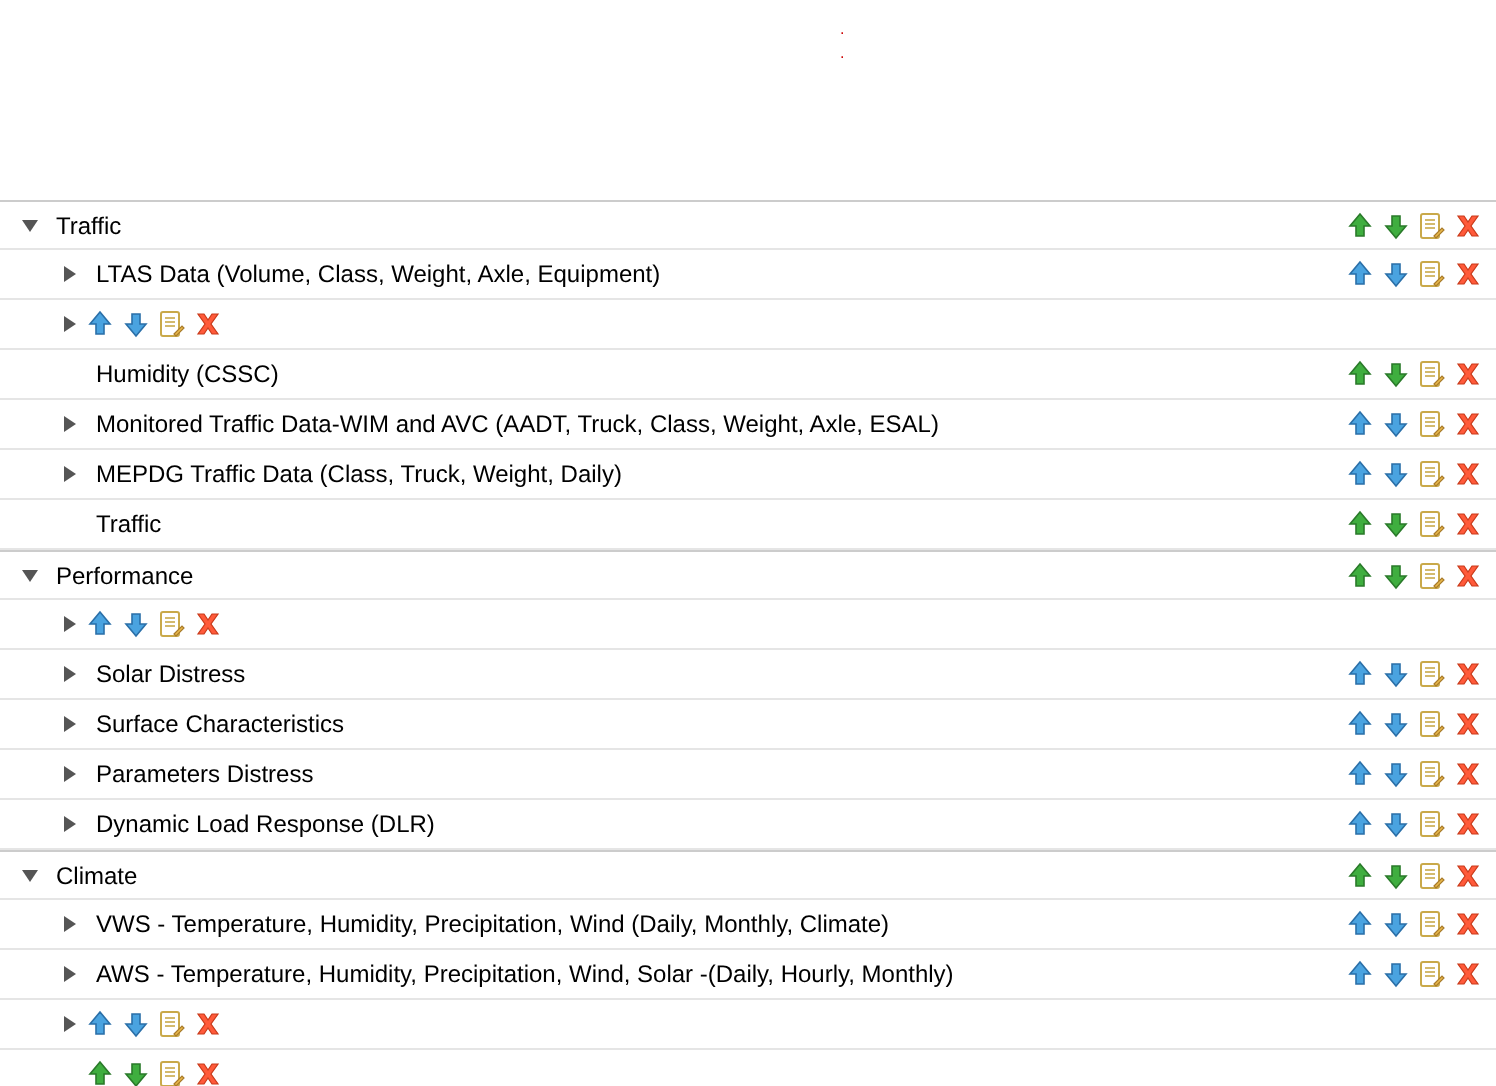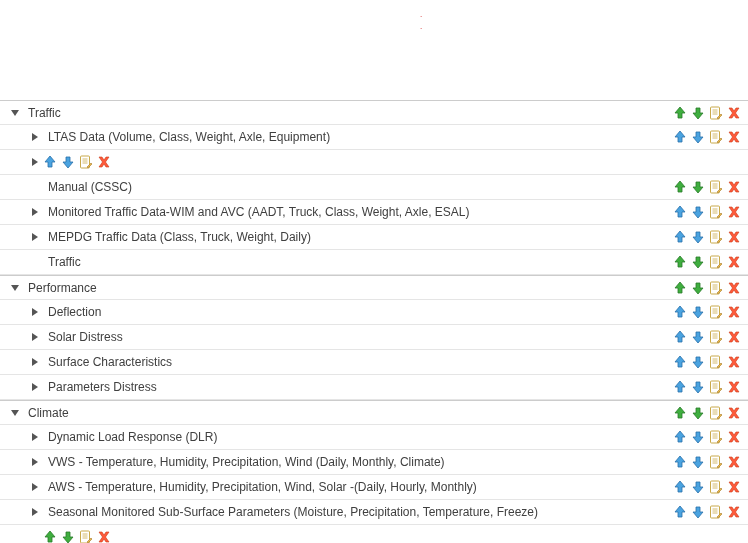--- a/index.html
+++ b/index.html
@@ -8,21 +8,21 @@
 .dot { position: absolute; left: 420px; color: #c00; font-size: 8px; }
 .tree { width: 100%; }
 .row { display: flex; align-items: center; height: 25px; border-bottom: 1px solid #e5e5e5; }
 .row.section { border-top: 1px solid #ccc; }
 .indent-0 { padding-left: 8px; }
 .indent-1 { padding-left: 28px; }
 .toggle { width: 14px; height: 14px; display: inline-flex; align-items: center; justify-content: center; cursor: pointer; }
 .toggle svg { display: block; }
 .spacer-toggle { width: 14px; display: inline-block; }
 .label-cell { flex: 1; padding-left: 6px; }
-.label-cell a { color: #404040; text-decoration: none; cursor: pointer; }
+.label-cell a { color: #000000; text-decoration: none; cursor: pointer; }
 .actions { display: flex; align-items: center; gap: 2px; padding-right: 6px; }
 .icon { width: 16px; height: 16px; cursor: pointer; display: inline-flex; align-items: center; justify-content: center; }
 </style>
 </head>
 <body>
 
 <div class="spacer">
   <span class="dot" style="top:10px">.</span>
   <span class="dot" style="top:22px">.</span>
 </div>
@@ -128,21 +128,21 @@
         <span class="icon">
           <svg width="14" height="14" viewBox="0 0 14 14">
             <path d="M2 2 L5 2 L7 5 L9 2 L12 2 L8.5 7 L12 12 L9 12 L7 9 L5 12 L2 12 L5.5 7 Z" fill="#ff5a3a" stroke="#c93a1a" stroke-width="0.6"></path>
           </svg>
         </span>
       </div>
     </div>
     <div class="row">
       <span class="indent-1"></span>
       <span class="spacer-toggle"></span>
-      <span class="label-cell"><a>Manual (CSSC)</a></span>
+      <span class="label-cell"><a>Humidity (CSSC)</a></span>
       <div class="actions">
         <span class="icon">
           <svg width="14" height="14" viewBox="0 0 14 14">
             <path d="M7 1 L12 7 L9 7 L9 12 L5 12 L5 7 L2 7 Z" fill="#3fae3f" stroke="#2a7a2a" stroke-width="0.8"></path>
           </svg>
         </span>
         <span class="icon">
           <svg width="14" height="14" viewBox="0 0 14 14">
             <path d="M7 13 L2 7 L5 7 L5 2 L9 2 L9 7 L12 7 Z" fill="#3fae3f" stroke="#2a7a2a" stroke-width="0.8"></path>
           </svg>
@@ -299,21 +299,20 @@
         </span>
       </div>
     </div>
     <div class="row">
       <span class="indent-1"></span>
       <span class="toggle">
         <svg width="10" height="10" viewBox="0 0 10 10">
           <polygon points="2,1 8,5 2,9" fill="#555"></polygon>
         </svg>
       </span>
-      <span class="label-cell"><a>Deflection</a></span>
       <div class="actions">
         <span class="icon">
           <svg width="14" height="14" viewBox="0 0 14 14">
             <path d="M7 1 L12 7 L9 7 L9 12 L5 12 L5 7 L2 7 Z" fill="#4aa3e0" stroke="#2a6fa8" stroke-width="0.8"></path>
           </svg>
         </span>
         <span class="icon">
           <svg width="14" height="14" viewBox="0 0 14 14">
             <path d="M7 13 L2 7 L5 7 L5 2 L9 2 L9 7 L12 7 Z" fill="#4aa3e0" stroke="#2a6fa8" stroke-width="0.8"></path>
           </svg>
@@ -405,20 +404,55 @@
       </div>
     </div>
     <div class="row">
       <span class="indent-1"></span>
       <span class="toggle">
         <svg width="10" height="10" viewBox="0 0 10 10">
           <polygon points="2,1 8,5 2,9" fill="#555"></polygon>
         </svg>
       </span>
       <span class="label-cell"><a>Parameters Distress</a></span>
+      <div class="actions">
+        <span class="icon">
+          <svg width="14" height="14" viewBox="0 0 14 14">
+            <path d="M7 1 L12 7 L9 7 L9 12 L5 12 L5 7 L2 7 Z" fill="#4aa3e0" stroke="#2a6fa8" stroke-width="0.8"></path>
+          </svg>
+        </span>
+        <span class="icon">
+          <svg width="14" height="14" viewBox="0 0 14 14">
+            <path d="M7 13 L2 7 L5 7 L5 2 L9 2 L9 7 L12 7 Z" fill="#4aa3e0" stroke="#2a6fa8" stroke-width="0.8"></path>
+          </svg>
+        </span>
+        <span class="icon">
+          <svg width="14" height="14" viewBox="0 0 14 14">
+            <rect x="1.5" y="1" width="9" height="12" rx="1" fill="#fff" stroke="#c9a94a" stroke-width="1"></rect>
+            <line x1="3.5" y1="4" x2="8.5" y2="4" stroke="#c9a94a" stroke-width="0.8"></line>
+            <line x1="3.5" y1="6" x2="8.5" y2="6" stroke="#c9a94a" stroke-width="0.8"></line>
+            <line x1="3.5" y1="8" x2="8.5" y2="8" stroke="#c9a94a" stroke-width="0.8"></line>
+            <path d="M8 12 L12 8 L13 9 L9 13 Z" fill="#e8b84a" stroke="#a87a2a" stroke-width="0.6"></path>
+          </svg>
+        </span>
+        <span class="icon">
+          <svg width="14" height="14" viewBox="0 0 14 14">
+            <path d="M2 2 L5 2 L7 5 L9 2 L12 2 L8.5 7 L12 12 L9 12 L7 9 L5 12 L2 12 L5.5 7 Z" fill="#ff5a3a" stroke="#c93a1a" stroke-width="0.6"></path>
+          </svg>
+        </span>
+      </div>
+    </div>
+    <div class="row">
+      <span class="indent-1"></span>
+      <span class="toggle">
+        <svg width="10" height="10" viewBox="0 0 10 10">
+          <polygon points="2,1 8,5 2,9" fill="#555"></polygon>
+        </svg>
+      </span>
+      <span class="label-cell"><a>Dynamic Load Response (DLR)</a></span>
       <div class="actions">
         <span class="icon">
           <svg width="14" height="14" viewBox="0 0 14 14">
             <path d="M7 1 L12 7 L9 7 L9 12 L5 12 L5 7 L2 7 Z" fill="#4aa3e0" stroke="#2a6fa8" stroke-width="0.8"></path>
           </svg>
         </span>
         <span class="icon">
           <svg width="14" height="14" viewBox="0 0 14 14">
             <path d="M7 13 L2 7 L5 7 L5 2 L9 2 L9 7 L12 7 Z" fill="#4aa3e0" stroke="#2a6fa8" stroke-width="0.8"></path>
           </svg>
@@ -474,55 +508,20 @@
         </span>
       </div>
     </div>
     <div class="row">
       <span class="indent-1"></span>
       <span class="toggle">
         <svg width="10" height="10" viewBox="0 0 10 10">
           <polygon points="2,1 8,5 2,9" fill="#555"></polygon>
         </svg>
       </span>
-      <span class="label-cell"><a>Dynamic Load Response (DLR)</a></span>
-      <div class="actions">
-        <span class="icon">
-          <svg width="14" height="14" viewBox="0 0 14 14">
-            <path d="M7 1 L12 7 L9 7 L9 12 L5 12 L5 7 L2 7 Z" fill="#4aa3e0" stroke="#2a6fa8" stroke-width="0.8"></path>
-          </svg>
-        </span>
-        <span class="icon">
-          <svg width="14" height="14" viewBox="0 0 14 14">
-            <path d="M7 13 L2 7 L5 7 L5 2 L9 2 L9 7 L12 7 Z" fill="#4aa3e0" stroke="#2a6fa8" stroke-width="0.8"></path>
-          </svg>
-        </span>
-        <span class="icon">
-          <svg width="14" height="14" viewBox="0 0 14 14">
-            <rect x="1.5" y="1" width="9" height="12" rx="1" fill="#fff" stroke="#c9a94a" stroke-width="1"></rect>
-            <line x1="3.5" y1="4" x2="8.5" y2="4" stroke="#c9a94a" stroke-width="0.8"></line>
-            <line x1="3.5" y1="6" x2="8.5" y2="6" stroke="#c9a94a" stroke-width="0.8"></line>
-            <line x1="3.5" y1="8" x2="8.5" y2="8" stroke="#c9a94a" stroke-width="0.8"></line>
-            <path d="M8 12 L12 8 L13 9 L9 13 Z" fill="#e8b84a" stroke="#a87a2a" stroke-width="0.6"></path>
-          </svg>
-        </span>
-        <span class="icon">
-          <svg width="14" height="14" viewBox="0 0 14 14">
-            <path d="M2 2 L5 2 L7 5 L9 2 L12 2 L8.5 7 L12 12 L9 12 L7 9 L5 12 L2 12 L5.5 7 Z" fill="#ff5a3a" stroke="#c93a1a" stroke-width="0.6"></path>
-          </svg>
-        </span>
-      </div>
-    </div>
-    <div class="row">
-      <span class="indent-1"></span>
-      <span class="toggle">
-        <svg width="10" height="10" viewBox="0 0 10 10">
-          <polygon points="2,1 8,5 2,9" fill="#555"></polygon>
-        </svg>
-      </span>
       <span class="label-cell"><a>VWS - Temperature, Humidity, Precipitation, Wind (Daily, Monthly, Climate)</a></span>
       <div class="actions">
         <span class="icon">
           <svg width="14" height="14" viewBox="0 0 14 14">
             <path d="M7 1 L12 7 L9 7 L9 12 L5 12 L5 7 L2 7 Z" fill="#4aa3e0" stroke="#2a6fa8" stroke-width="0.8"></path>
           </svg>
         </span>
         <span class="icon">
           <svg width="14" height="14" viewBox="0 0 14 14">
             <path d="M7 13 L2 7 L5 7 L5 2 L9 2 L9 7 L12 7 Z" fill="#4aa3e0" stroke="#2a6fa8" stroke-width="0.8"></path>
@@ -579,21 +578,20 @@
         </span>
       </div>
     </div>
     <div class="row">
       <span class="indent-1"></span>
       <span class="toggle">
         <svg width="10" height="10" viewBox="0 0 10 10">
           <polygon points="2,1 8,5 2,9" fill="#555"></polygon>
         </svg>
       </span>
-      <span class="label-cell"><a>Seasonal Monitored Sub-Surface Parameters (Moisture, Precipitation, Temperature, Freeze)</a></span>
       <div class="actions">
         <span class="icon">
           <svg width="14" height="14" viewBox="0 0 14 14">
             <path d="M7 1 L12 7 L9 7 L9 12 L5 12 L5 7 L2 7 Z" fill="#4aa3e0" stroke="#2a6fa8" stroke-width="0.8"></path>
           </svg>
         </span>
         <span class="icon">
           <svg width="14" height="14" viewBox="0 0 14 14">
             <path d="M7 13 L2 7 L5 7 L5 2 L9 2 L9 7 L12 7 Z" fill="#4aa3e0" stroke="#2a6fa8" stroke-width="0.8"></path>
           </svg>

